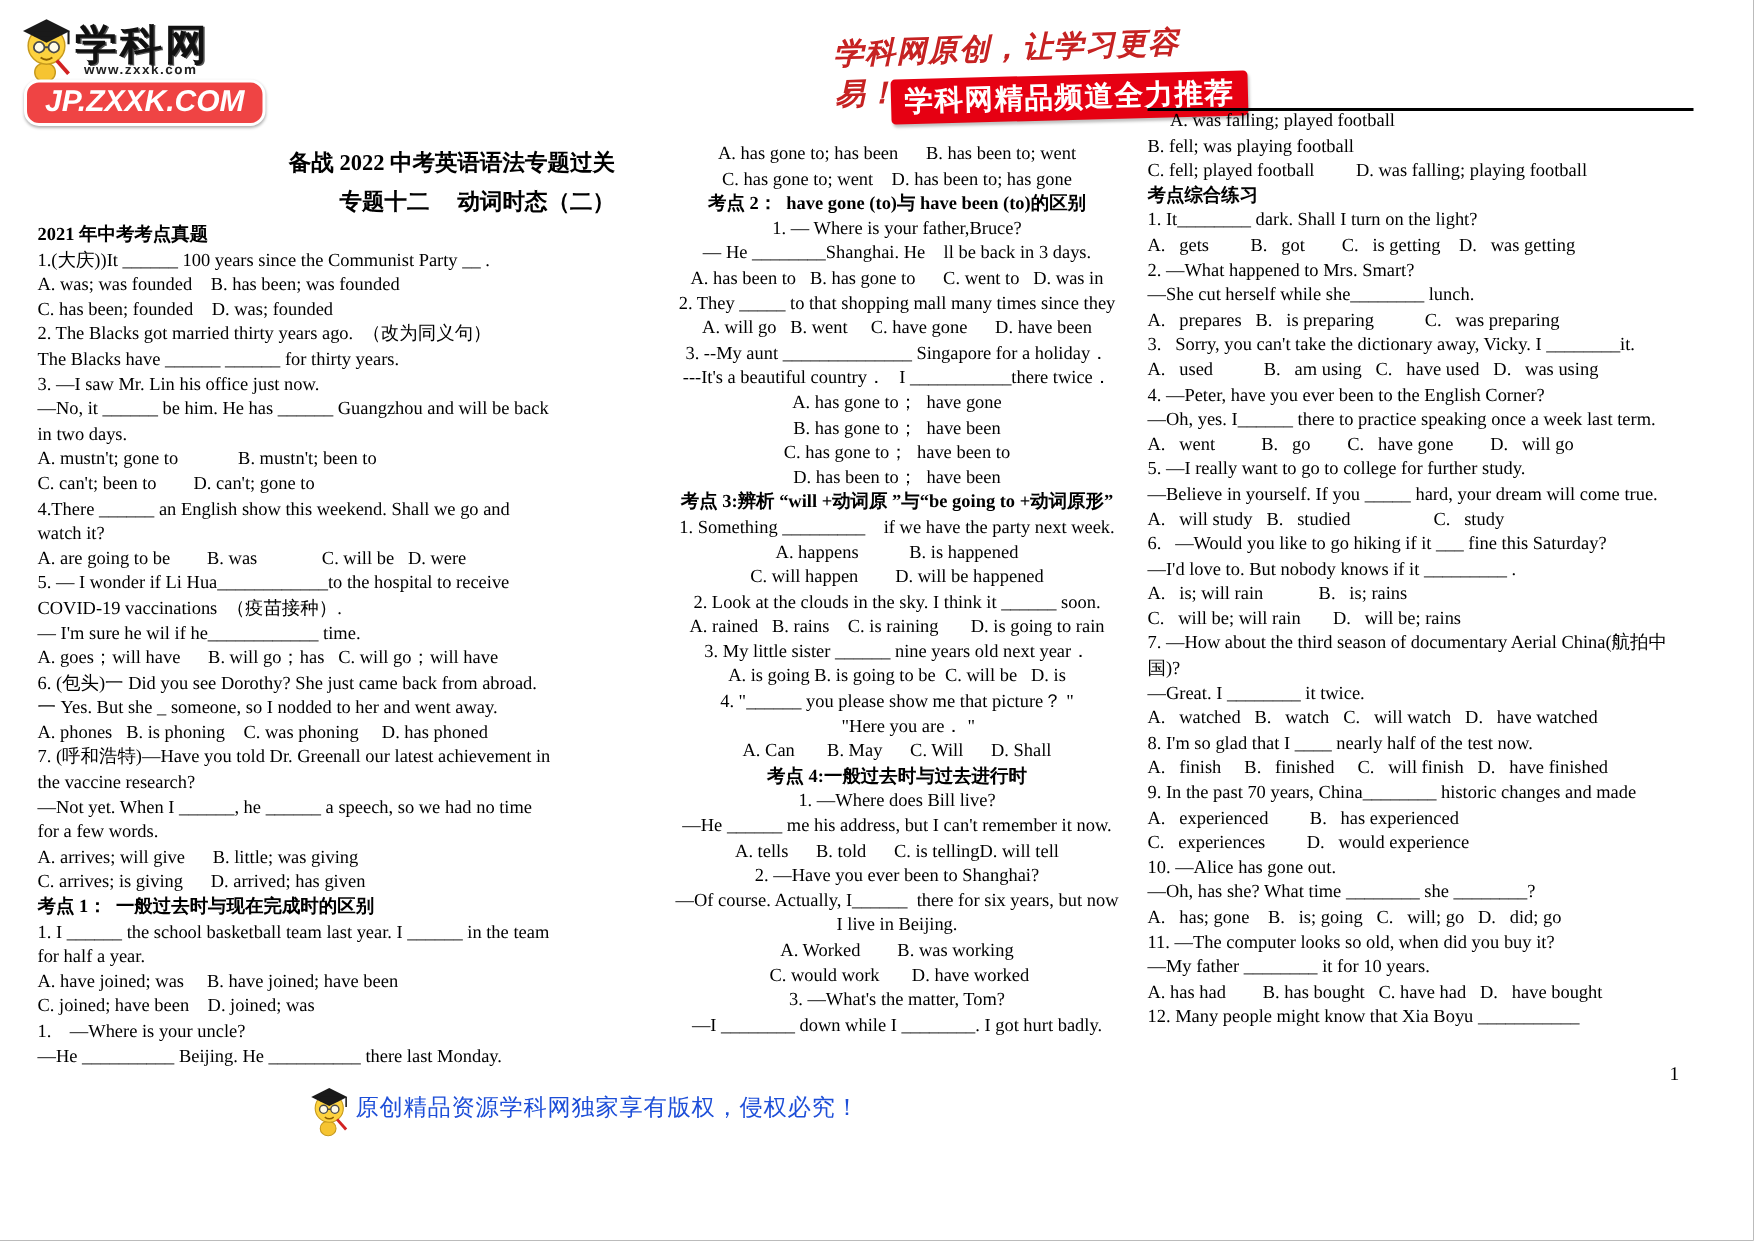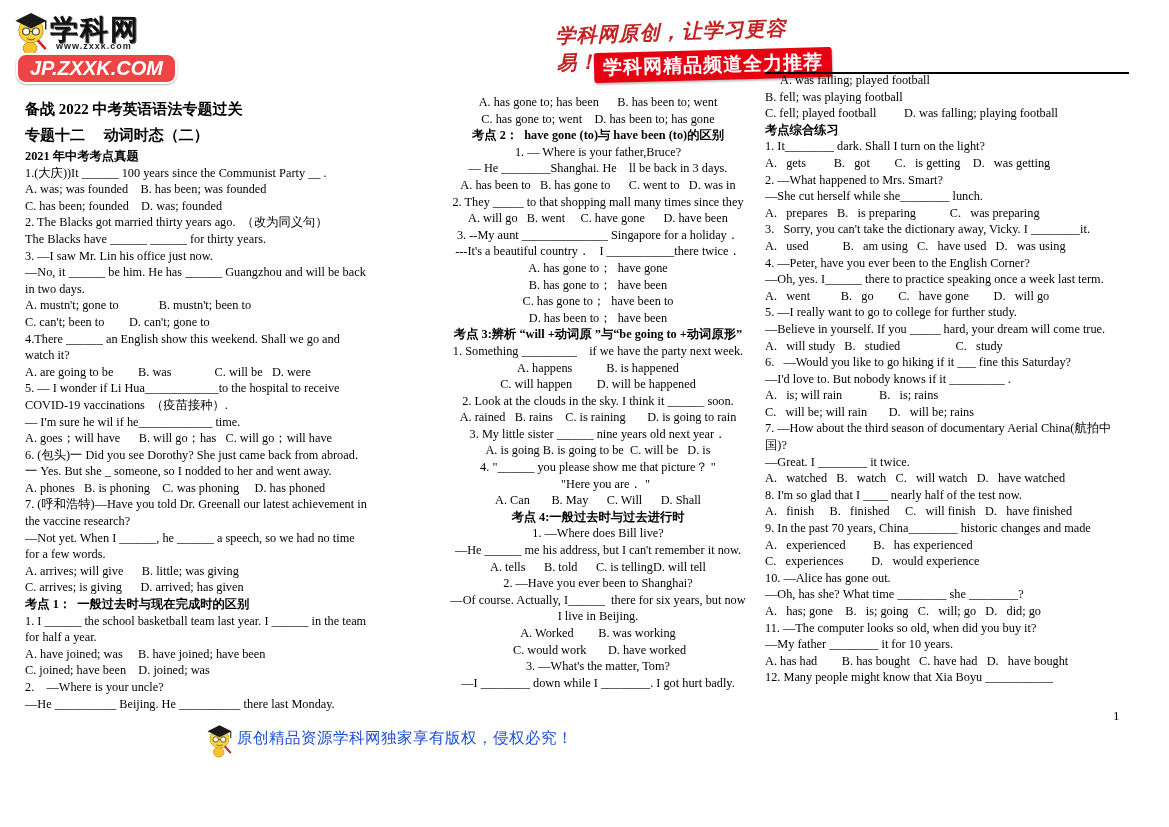--- a/index.html
+++ b/index.html
@@ -54,21 +54,21 @@
   .col2{left:428px;top:94px;width:340px;text-align:center;}
   .col3{left:765px;top:72px;width:372px;}
   .col3-divider{
     position:absolute;left:765px;top:72px;width:364px;height:0;
     border-top:2px solid #000;
   }
   .line{
     font-size:12.3px;line-height:16.6px;white-space:pre;
   }
   .line.b{font-weight:bold;}
-  .line.c{text-align:left;}
+  .line.c{text-align:right;}
   .line.lg{font-size:15px;line-height:26px;}
   .line.i{padding-left:15px;}
   
   .footer-text{
     position:absolute;left:237px;top:728px;
     font-size:15.5px;color:#1d4ed8;letter-spacing:.5px;
   }
   .page-num{
     position:absolute;left:1113px;top:708px;font-size:13px;color:#000;
   }
@@ -125,21 +125,21 @@
       <div class="line">the vaccine research?</div>
       <div class="line">—Not yet. When I ______, he ______ a speech, so we had no time</div>
       <div class="line">for a few words.</div>
       <div class="line">A. arrives; will give      B. little; was giving</div>
       <div class="line">C. arrives; is giving      D. arrived; has given</div>
       <div class="line b">考点 1：  一般过去时与现在完成时的区别</div>
       <div class="line">1. I ______ the school basketball team last year. I ______ in the team</div>
       <div class="line">for half a year.</div>
       <div class="line">A. have joined; was     B. have joined; have been</div>
       <div class="line">C. joined; have been    D. joined; was</div>
-      <div class="line">2.    —Where is your uncle?</div>
+      <div class="line">1.    —Where is your uncle?</div>
       <div class="line">—He __________ Beijing. He __________ there last Monday.</div>
     </div>
   <div class="col col2">
       <div class="line">A. has gone to; has been      B. has been to; went</div>
       <div class="line">C. has gone to; went    D. has been to; has gone</div>
       <div class="line b">考点 2：  have gone (to)与 have been (to)的区别</div>
       <div class="line">1. — Where is your father,Bruce?</div>
       <div class="line">— He ________Shanghai. He　ll be back in 3 days.</div>
       <div class="line">A. has been to   B. has gone to      C. went to   D. was in</div>
       <div class="line">2. They _____ to that shopping mall many times since they</div>

